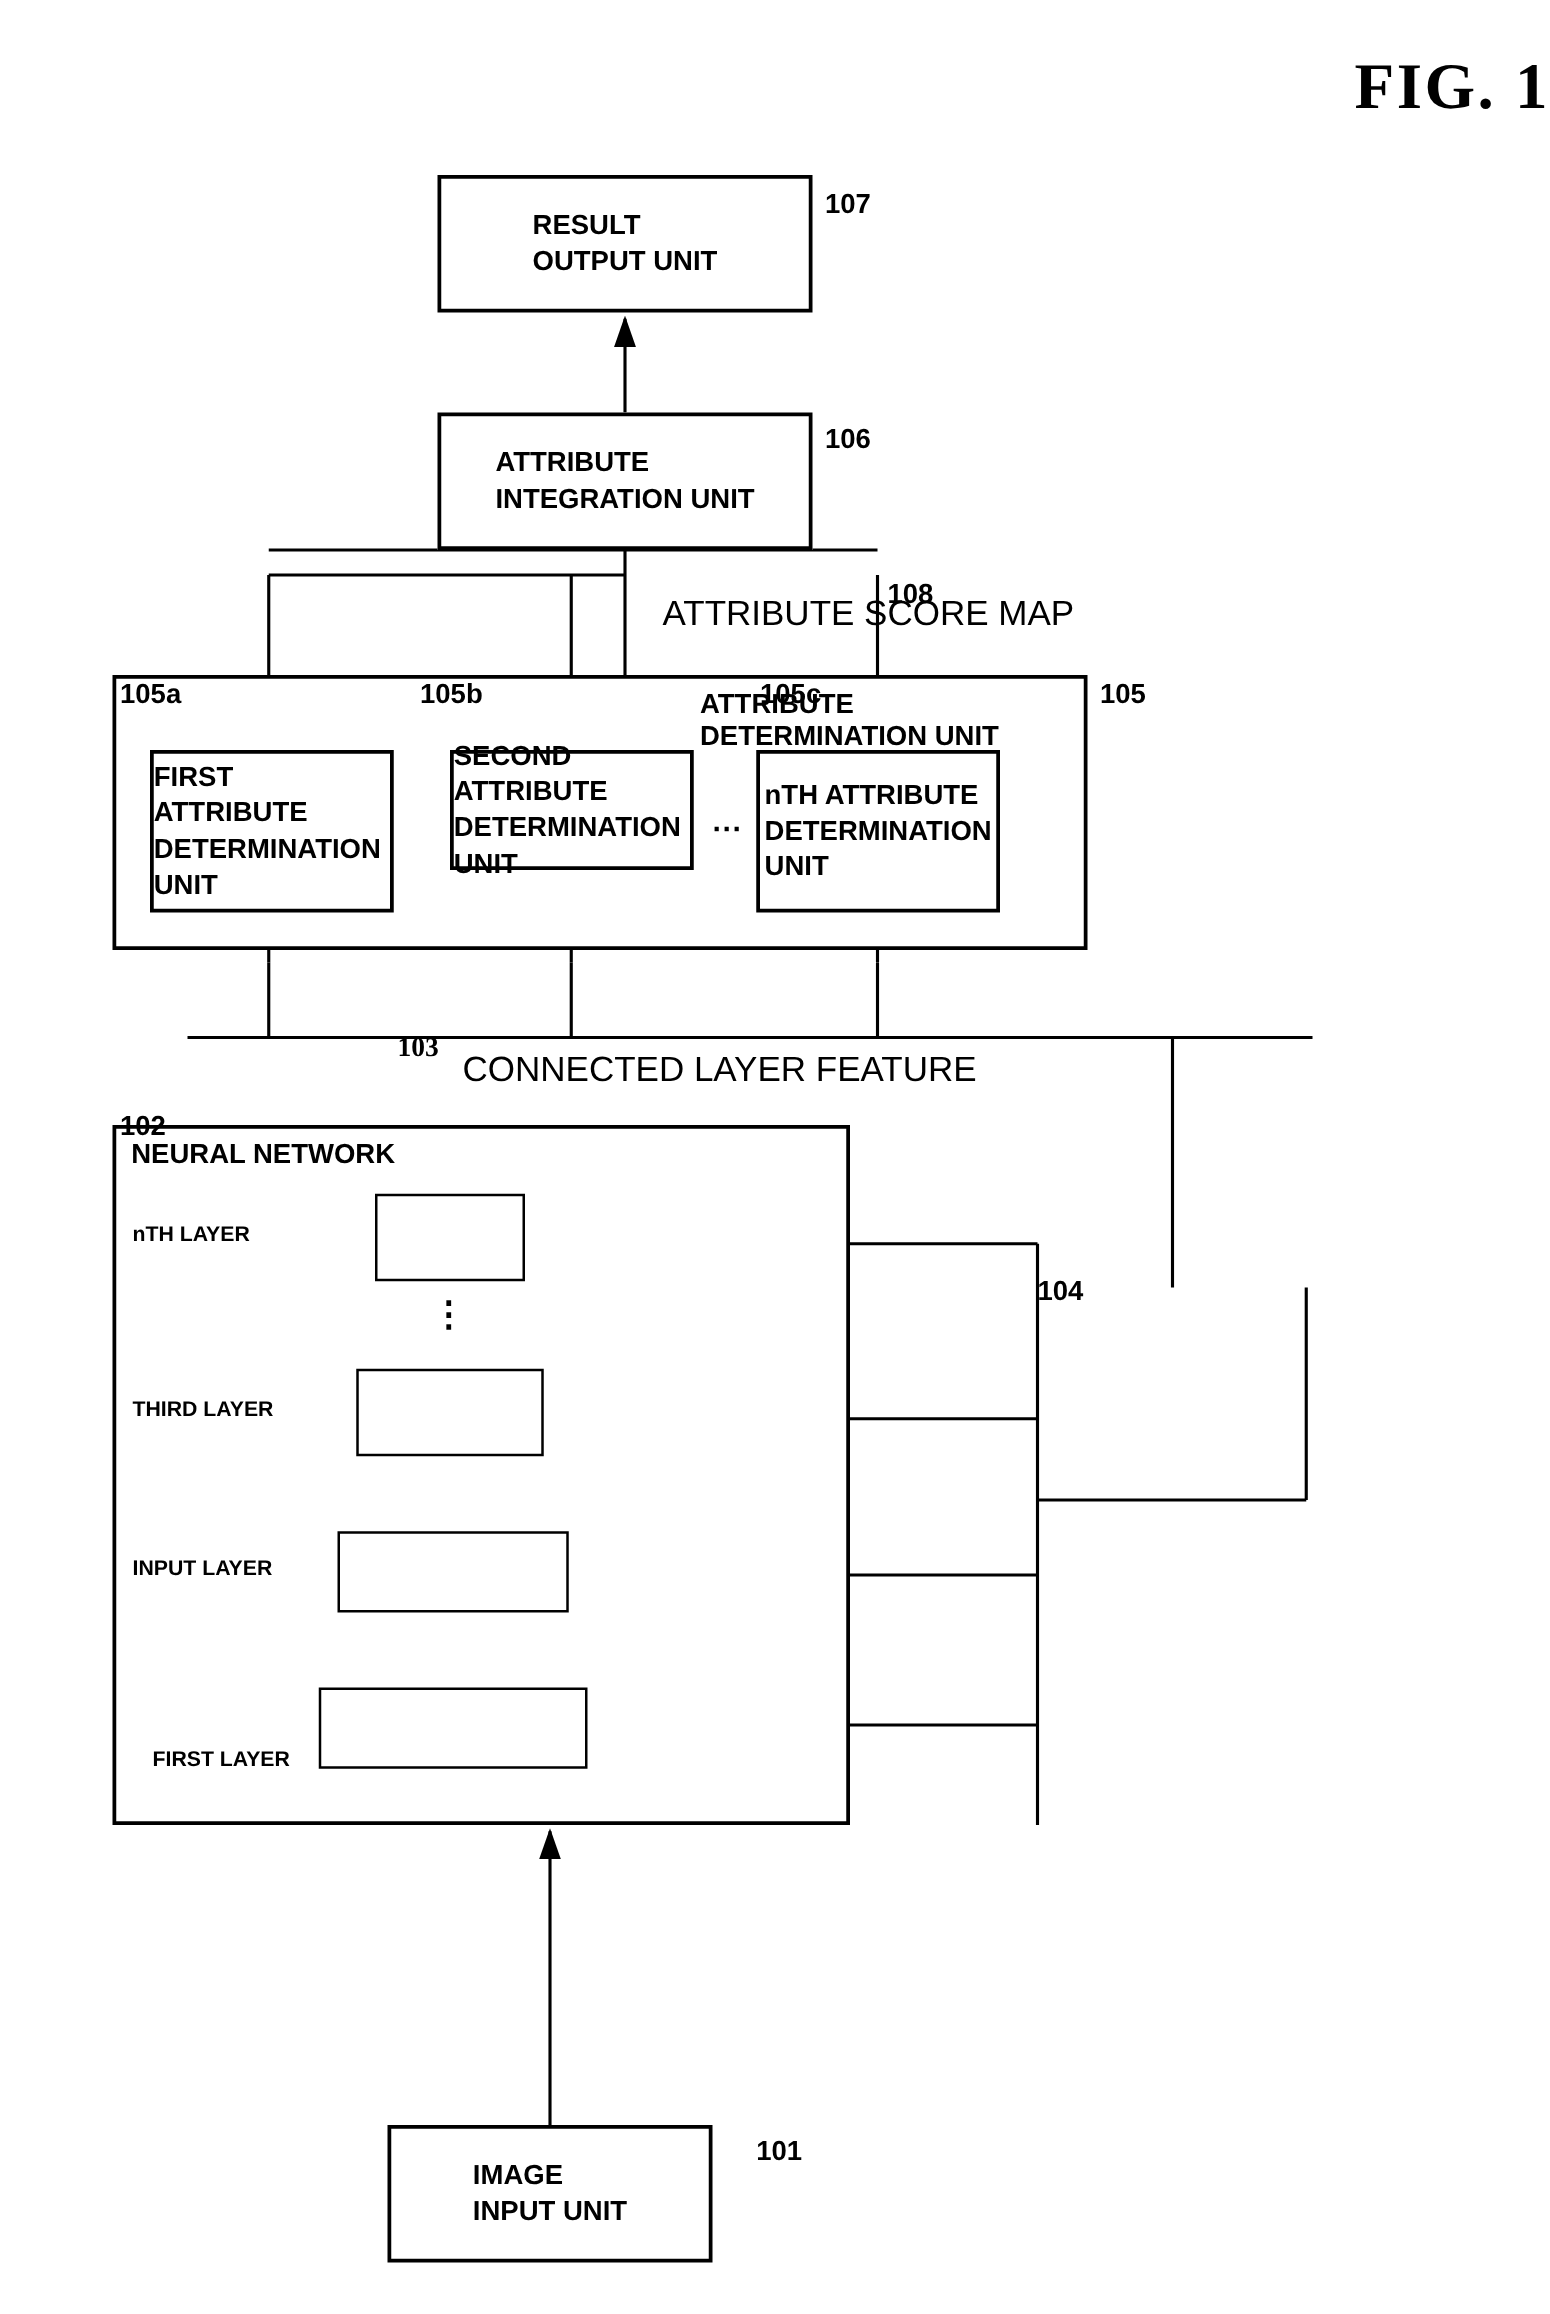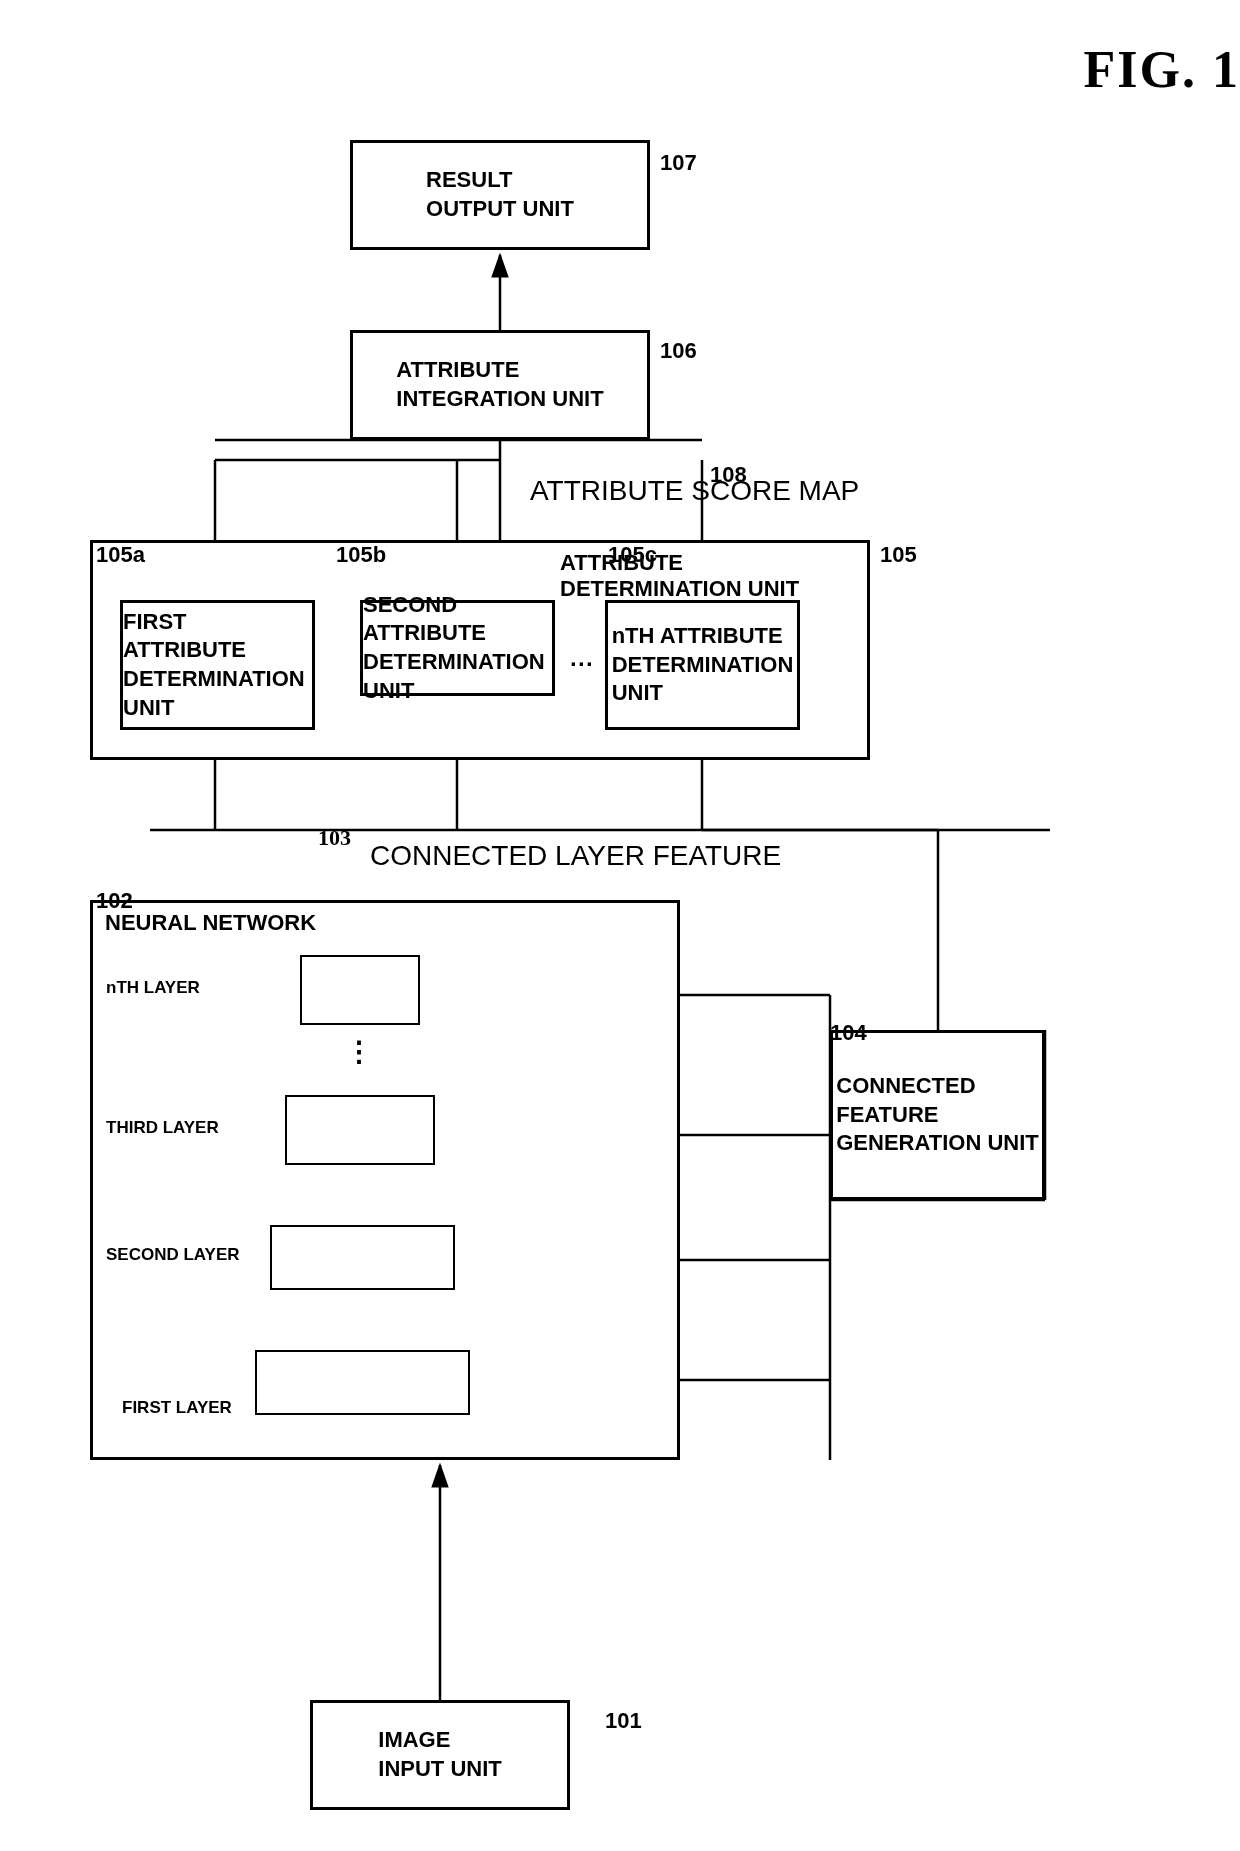--- a/index.html
+++ b/index.html
@@ -315,35 +315,32 @@
   </div>
 
   <div class="diagram-label" style="left:300px; top:730px;">CONNECTED LAYER FEATURE</div>
   <div class="ref-num" style="left:248px; top:715px;font-family:Liberation Serif, serif;">103</div>
 
   <div class="box" id="neural-network-outer"></div>
 
   <div id="nn-title">NEURAL NETWORK</div>
   <div class="ref-num" style="left:26px; top:778px;">102</div>
 
-  <div class="box" id="connected-feature">
-    <span>CONNECTED<br>FEATURE<br>GENERATION UNIT</span>
-  </div>
   <div class="ref-num" style="left:760px; top:910px;">104</div>
 
   <div class="layer-box" id="layer-nth" style="left:230px; top:845px; width:120px; height:70px;"></div>
   <div class="layer-label" style="left:36px; top:868px;">nTH LAYER</div>
 
   <div class="dots" style="left:275px; top:925px; font-size:28px;">⋮</div>
 
   <div class="layer-box" id="layer-third" style="left:215px; top:985px; width:150px; height:70px;"></div>
   <div class="layer-label" style="left:36px; top:1008px;">THIRD LAYER</div>
 
   <div class="layer-box" id="layer-second" style="left:200px; top:1115px; width:185px; height:65px;"></div>
-  <div class="layer-label" style="left:36px; top:1135px;">SECOND LAYER</div>
+  <div class="layer-label" style="left:36px; top:1135px;">INPUT LAYER</div>
 
   <div class="layer-box" id="layer-first" style="left:185px; top:1240px; width:215px; height:65px;"></div>
   <div class="layer-label" style="left:52px; top:1258px;margin-top:30px;">FIRST LAYER</div>
 
   <div class="box" id="image-input">
     <span>IMAGE<br>INPUT UNIT</span>
   </div>
   <div class="ref-num" style="left:535px; top:1598px;">101</div>
 
 </div>

